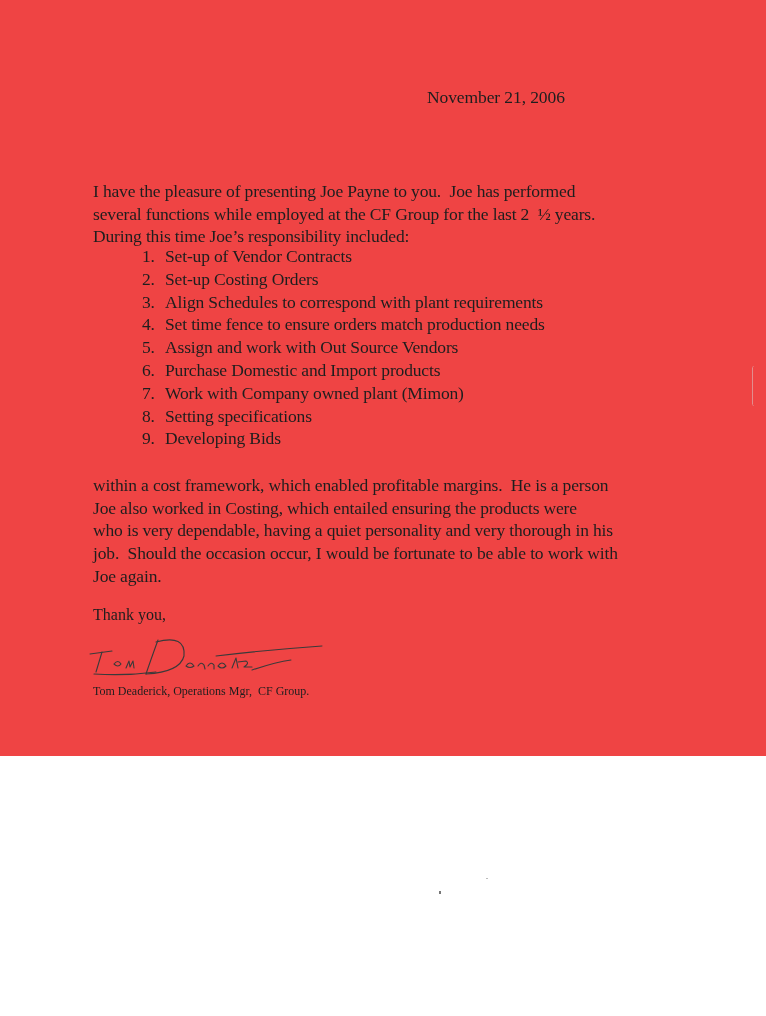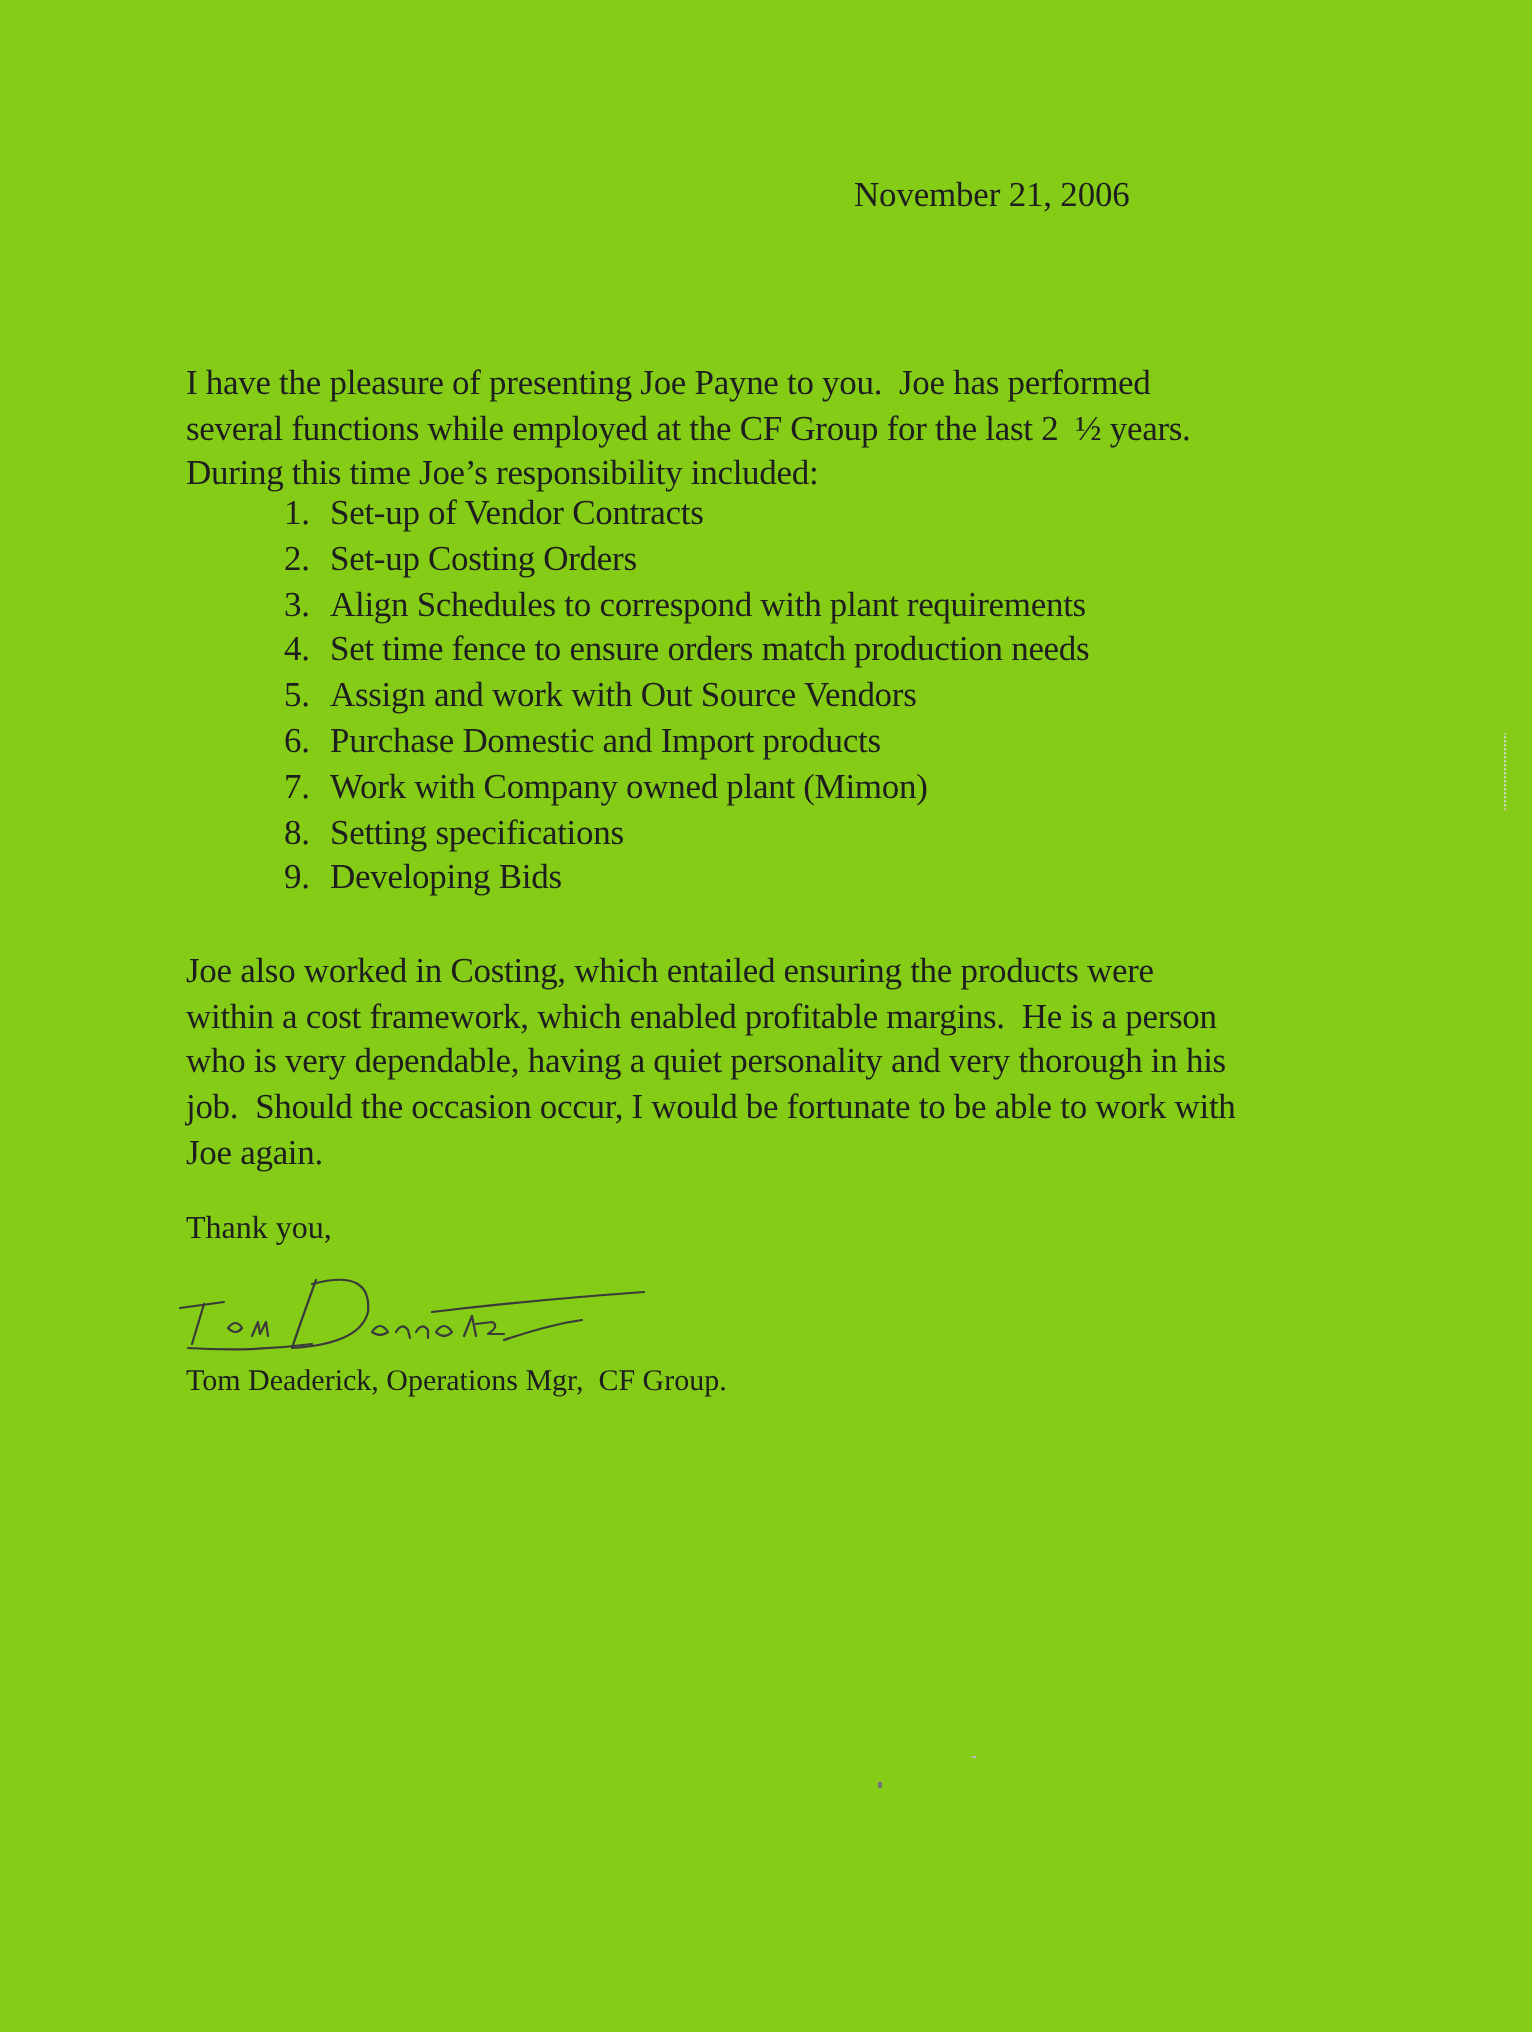--- a/index.html
+++ b/index.html
@@ -12,22 +12,22 @@
       height: 1016px;
       position: relative;
       overflow: hidden;
       font-family: "Liberation Serif", "DejaVu Serif", serif;
       color: #1e1e1e;
     }
     .page {
       position: absolute;
       left: 0; top: 0;
       width: 766px;
-      height: 1016px;
-      background: #84cc16;
+      height: 756px;
+      background: #ef4444;
     }
     .date {
       position: absolute;
       left: 427px;
       top: 86px;
       font-size: 17.5px;
       line-height: 22px;
       letter-spacing: -0.1px;
     }
     .para {
@@ -71,21 +71,21 @@
       position: absolute;
       left: 86px;
       top: 632px;
       width: 250px;
       height: 50px;
     }
     .signer {
       position: absolute;
       left: 93px;
       top: 680px;
-      font-size: 15px;
+      font-size: 12px;
       line-height: 22px;
       white-space: pre;
     }
     .artifact-right {
       position: absolute;
       left: 752px;
       top: 366px;
       width: 3px;
       height: 40px;
       border-left: 1px dotted #d6d6d6;
@@ -141,21 +141,21 @@
     <li>
         <span class="num">8.</span>
         <span>Setting specifications</span>
       </li>
     <li>
         <span class="num">9.</span>
         <span>Developing Bids</span>
       </li>
   </ol>
 
-  <div class="para p2"><div>Joe also worked in Costing, which entailed ensuring the products were</div><div>within a cost framework, which enabled profitable margins.  He is a person</div><div>who is very dependable, having a quiet personality and very thorough in his</div><div>job.  Should the occasion occur, I would be fortunate to be able to work with</div><div>Joe again.</div></div>
+  <div class="para p2"><div>within a cost framework, which enabled profitable margins.  He is a person</div><div>Joe also worked in Costing, which entailed ensuring the products were</div><div>who is very dependable, having a quiet personality and very thorough in his</div><div>job.  Should the occasion occur, I would be fortunate to be able to work with</div><div>Joe again.</div></div>
 
   <div class="closing">Thank you,</div>
 
   <svg class="signature" viewBox="0 0 250 50" fill="none" stroke="#3a3a3a" stroke-width="1.1" stroke-linecap="round" stroke-linejoin="round">
 
     <path d="M4 22 L26 19"></path>
     <path d="M16 20 L10 40"></path>
 
     <path d="M28 32 q4 -5 7 0 q-3 4 -7 0"></path>
     <path d="M40 36 l3 -7 l1 6 l3 -6 l1 7"></path>

